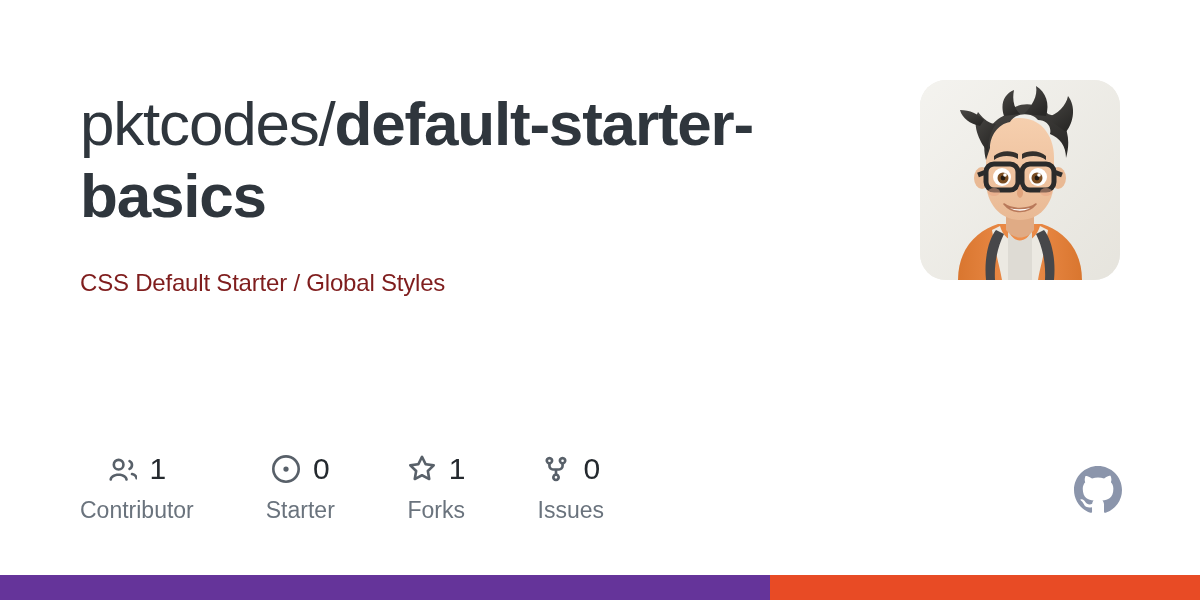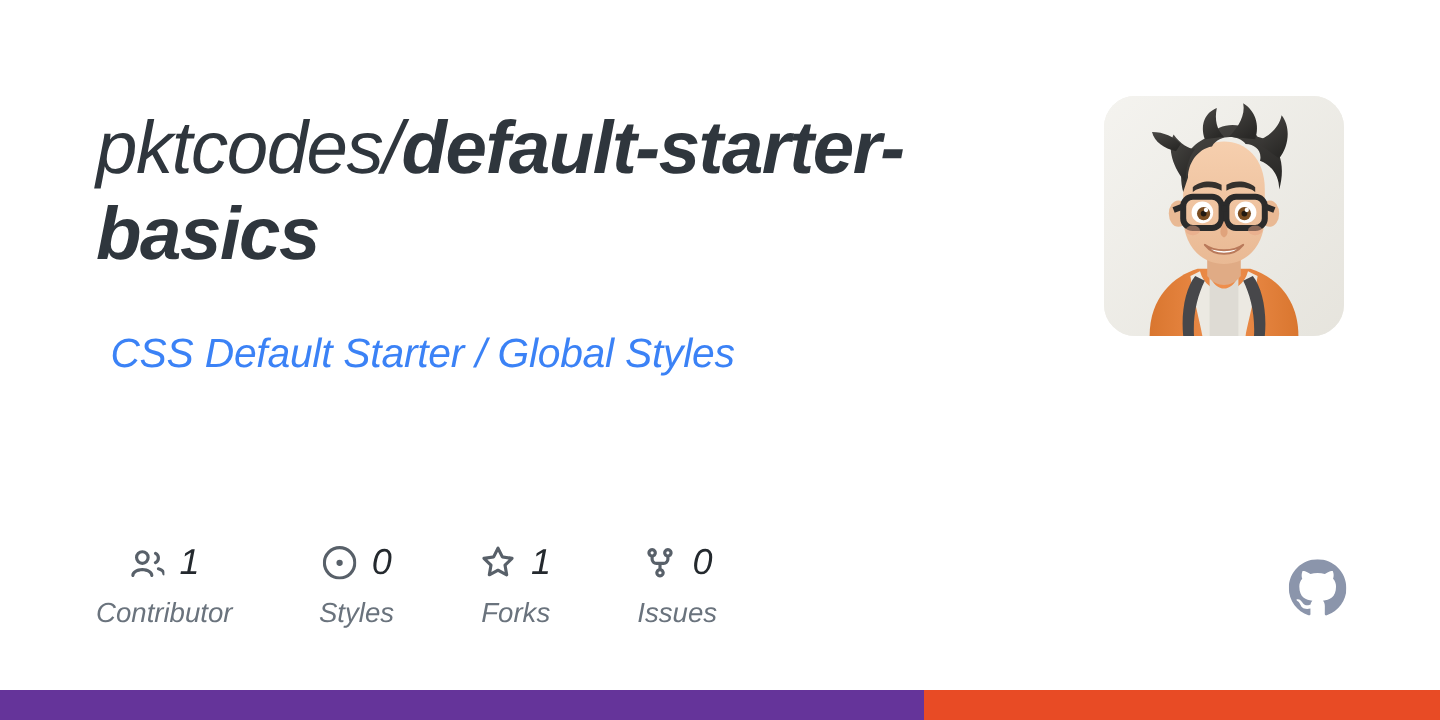--- a/index.html
+++ b/index.html
@@ -12,21 +12,20 @@
     background: #ffffff;
     font-family: "Liberation Sans", sans-serif;
     overflow: hidden;
   }
   .card {
     position: relative;
     width: 1016px;
     height: 600px;
     background: #ffffff;
     box-sizing: border-box;
-    font-style: italic;
   }
 
   
   .title-block {
     position: absolute;
     left: 80px;
     top: 88px;
     width: 790px;
   }
   .repo-title {
@@ -45,24 +44,24 @@
     font-weight: 400;
   }
   .repo-name {
     font-weight: 700;
   }
   .repo-description {
     position: absolute;
     left: 80px;
     top: 262px;
     width: 790px;
-    margin: 12px;
-    font-size: 34px;
+    margin: 0;
+    font-size: 24px;
     line-height: 42px;
-    color: #3b82f6;
+    color: #7f1d1d;
     font-weight: 400;
     letter-spacing: -0.2px;
   }
 
   
   .avatar {
     position: absolute;
     left: 920px;
     top: 80px;
     width: 200px;
@@ -266,21 +265,21 @@
     <div class="stat">
       <div class="stat-top">
         <span class="stat-icon">
           <svg width="28" height="28" viewBox="0 0 16 16" fill="currentColor" aria-hidden="true">
             <path d="M8 9.5a1.5 1.5 0 1 0 0-3 1.5 1.5 0 0 0 0 3Z"></path>
             <path d="M8 0a8 8 0 1 1 0 16A8 8 0 0 1 8 0Zm0 1.5a6.5 6.5 0 1 0 0 13 6.5 6.5 0 0 0 0-13Z"></path>
           </svg>
         </span>
         <span class="stat-value">0</span>
       </div>
-      <span class="stat-label">Styles</span>
+      <span class="stat-label">Starter</span>
     </div>
 
     <div class="stat">
       <div class="stat-top">
         <span class="stat-icon">
           <svg width="28" height="28" viewBox="0 0 16 16" fill="currentColor" aria-hidden="true">
             <path d="M8 .25a.75.75 0 0 1 .67.42l1.89 3.83 4.23.61a.75.75 0 0 1 .42 1.28l-3.06 2.98.72 4.21a.75.75 0 0 1-1.09.79L8 12.37l-3.78 1.99a.75.75 0 0 1-1.09-.79l.72-4.21L.79 6.39a.75.75 0 0 1 .42-1.28l4.23-.61L7.33.67A.75.75 0 0 1 8 .25Zm0 2.44L6.6 5.53a.75.75 0 0 1-.56.41l-3.12.45 2.26 2.2a.75.75 0 0 1 .21.66l-.53 3.11 2.79-1.47a.75.75 0 0 1 .7 0l2.79 1.47-.53-3.11a.75.75 0 0 1 .21-.66l2.26-2.2-3.12-.45a.75.75 0 0 1-.56-.41L8 2.69Z"></path>
           </svg>
         </span>
         <span class="stat-value">1</span>

